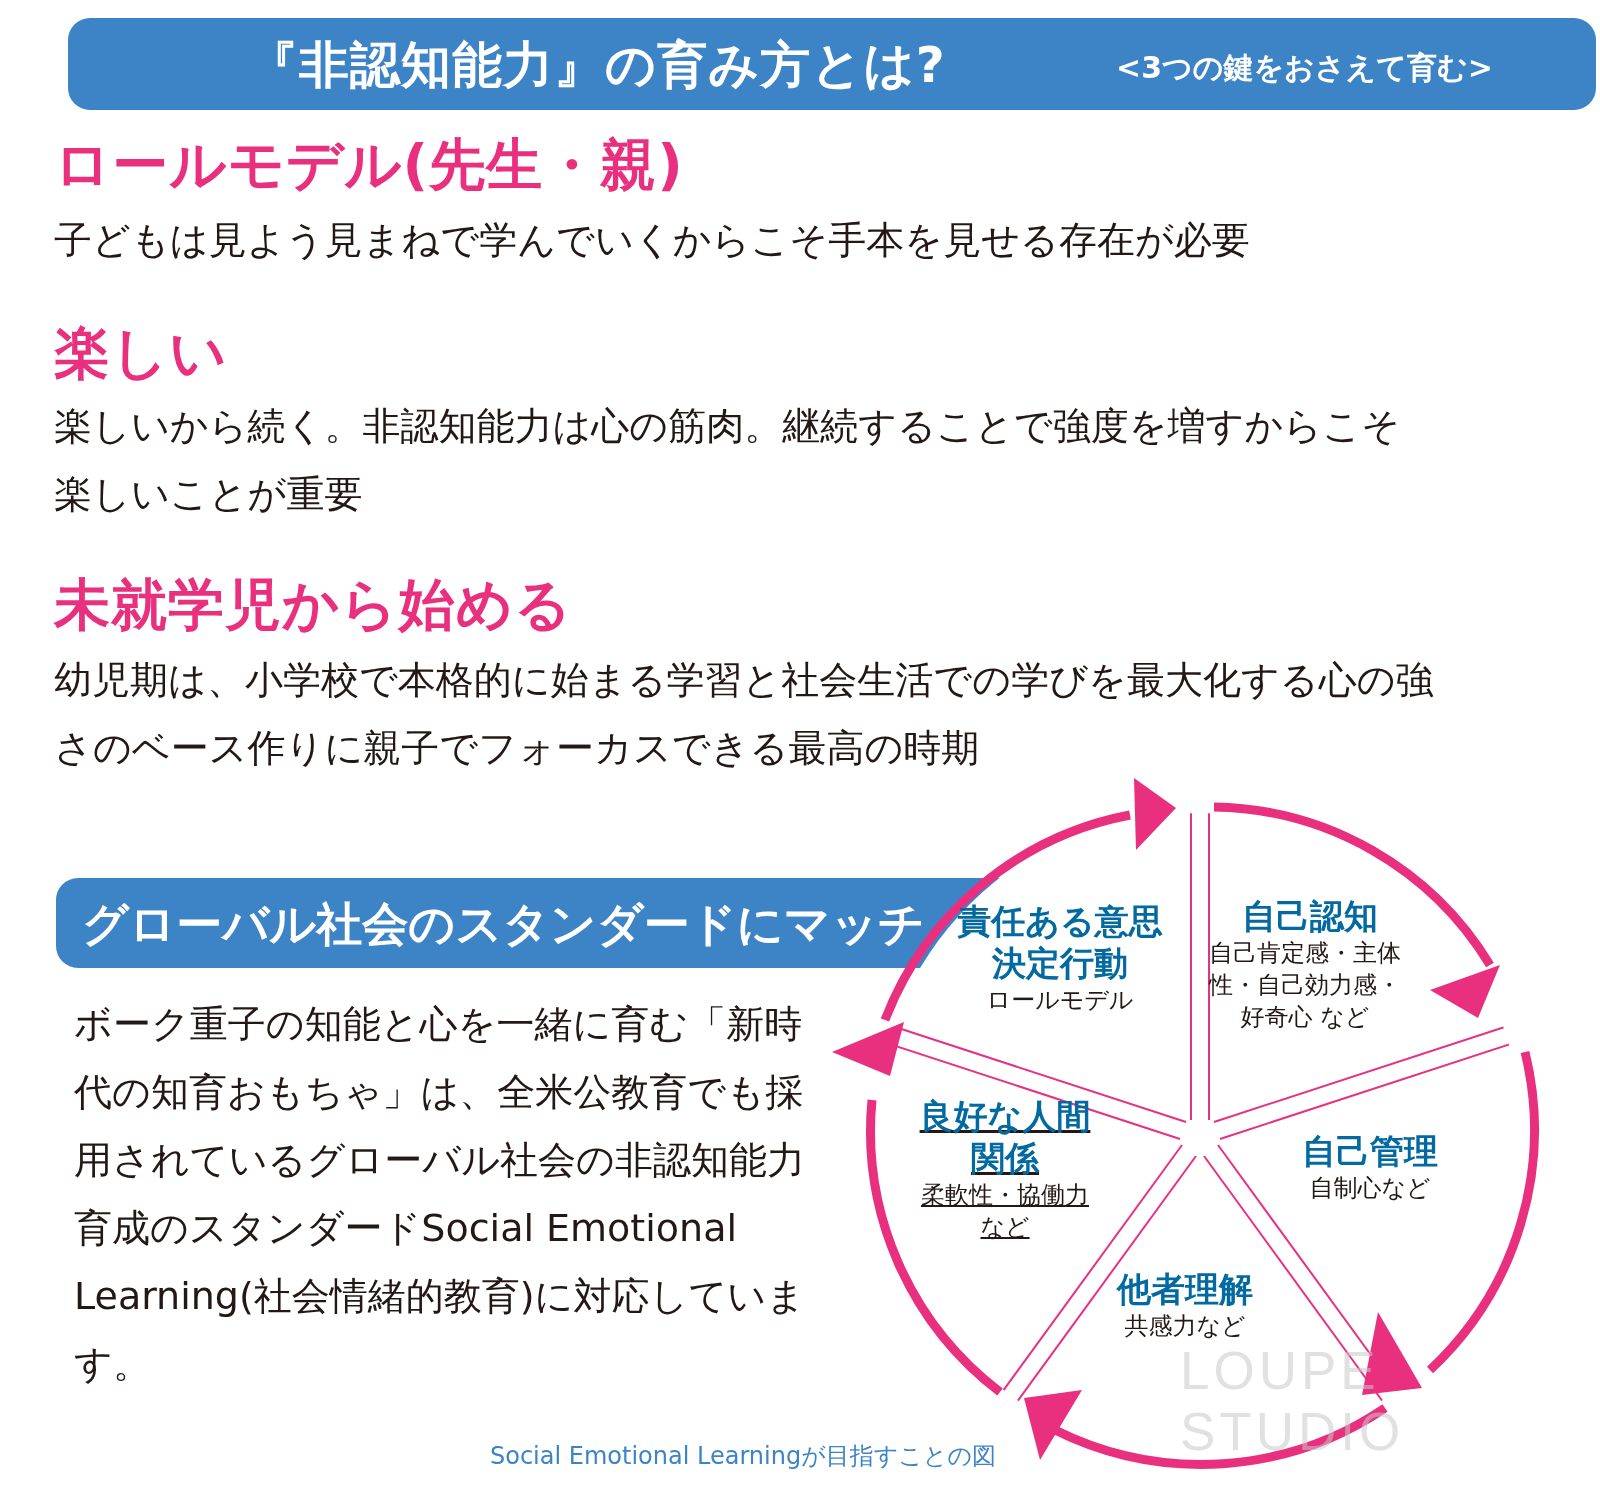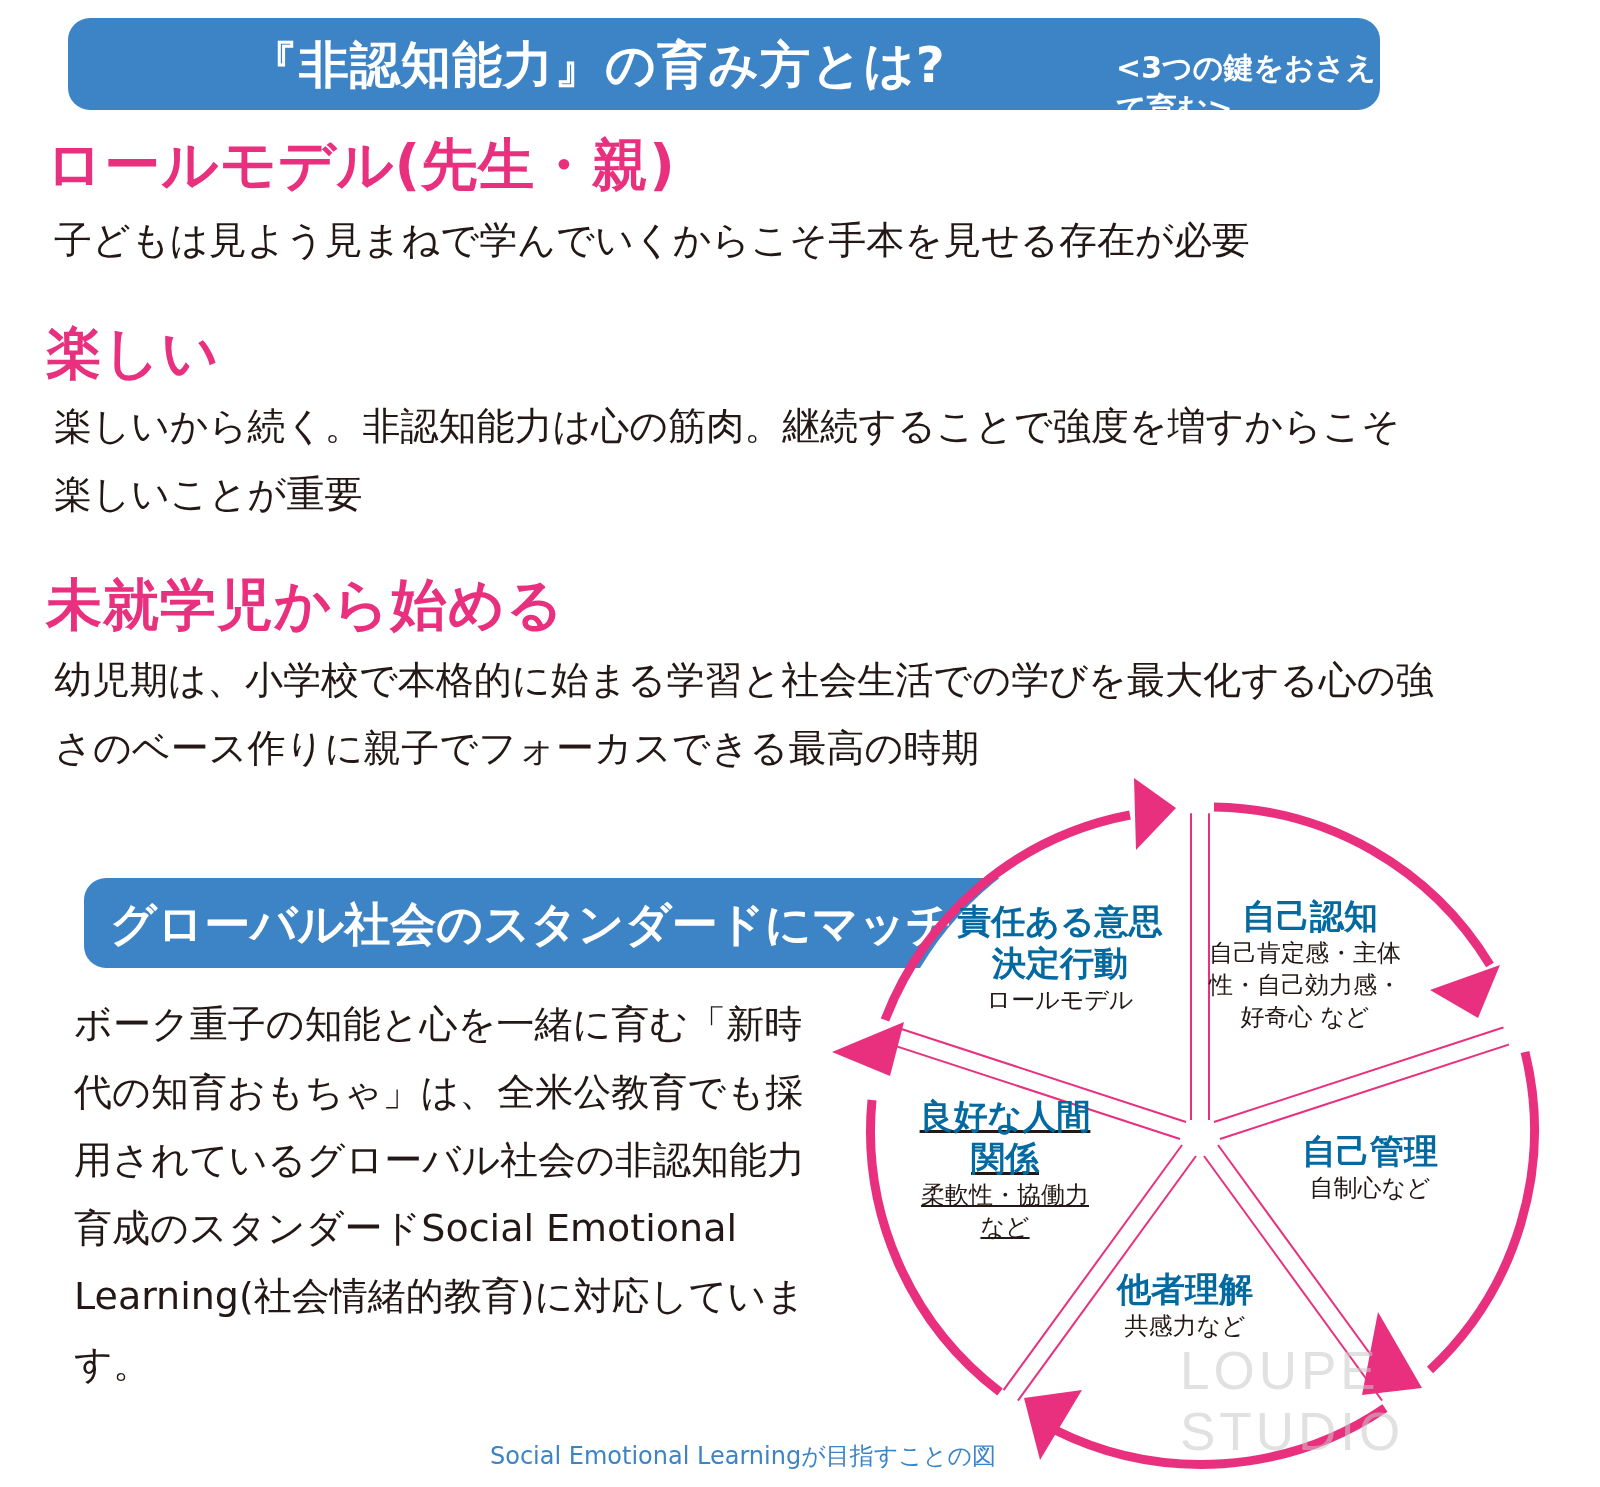--- a/index.html
+++ b/index.html
@@ -1,24 +1,24 @@
 <!DOCTYPE html>
 <html><head>
 <meta charset="utf-8">
 <style>
   html, body { margin: 0; padding: 0; background: #ffffff; }
   body { width: 1600px; height: 1487px; position: relative; overflow: hidden;
          font-family: "DejaVu Sans", "Liberation Sans", sans-serif; color: #231815; }
   .banner { position: absolute; background: #3d84c6; border-radius: 22px; color: #fff; }
-  #banner-top { left: 68px; top: 18px; width: 1312px; height: 92px; }
+  #banner-top { left: 68px; top: 18px; width: 1528px; height: 92px; }
   #banner-top .title { position: absolute; left: 180px; top: 14px; font-size: 50px; font-weight: bold; letter-spacing: 1px; }
   #banner-top .sub { position: absolute; left: 1048px; top: 30px; font-size: 30px; font-weight: bold; }
-  .heading { position: absolute; left: 46px; color: #e8307f; font-weight: bold; font-size: 56px; letter-spacing: 1px; }
+  .heading { position: absolute; left: 54px; color: #e8307f; font-weight: bold; font-size: 56px; letter-spacing: 1px; }
   .body-text { position: absolute; left: 54px; font-size: 38px; line-height: 68px; color: #231815; width: 1420px; }
-  #banner-global { left: 84px; top: 878px; width: 1306px; height: 90px; }
+  #banner-global { left: 56px; top: 878px; width: 1306px; height: 90px; }
   #banner-global .title { position: absolute; left: 26px; top: 16px; font-size: 46px; font-weight: bold; }
   #global-text { position: absolute; left: 74px; top: 990px; width: 760px; font-size: 38px; line-height: 68px; color: #231815; }
   #caption { position: absolute; left: 490px; top: 1440px; font-size: 24px; color: #3d84c6; }
   #diagram { position: absolute; left: 0; top: 0; }
   .seg-label { position: absolute; text-align: center; }
   .seg-title { color: #0369a1; font-weight: bold; font-size: 34px; line-height: 42px; }
   .seg-desc { color: #231815; font-size: 24px; line-height: 32px; }
   #watermark { position: absolute; left: 1180px; top: 1340px; font-size: 53px; color: rgba(200,200,200,0.55); letter-spacing: 4px; font-family: "Liberation Sans", sans-serif; }
 </style>
 </head>

